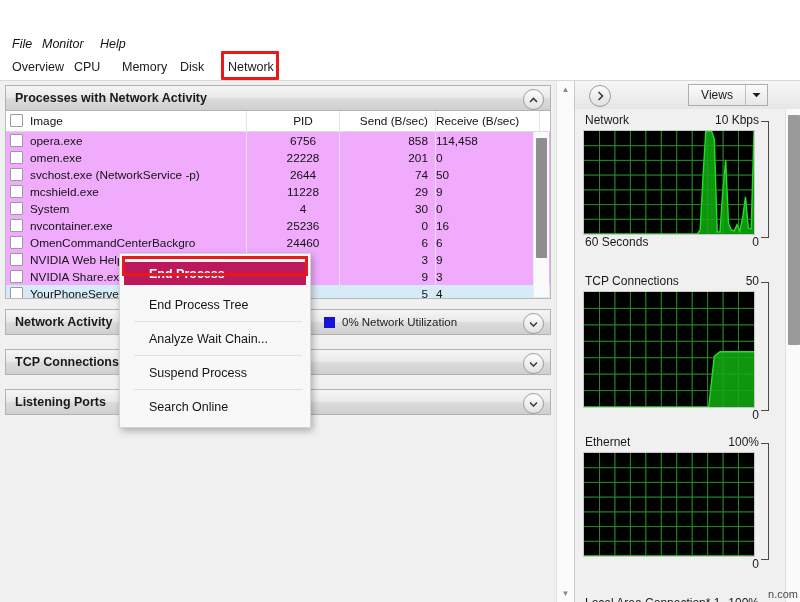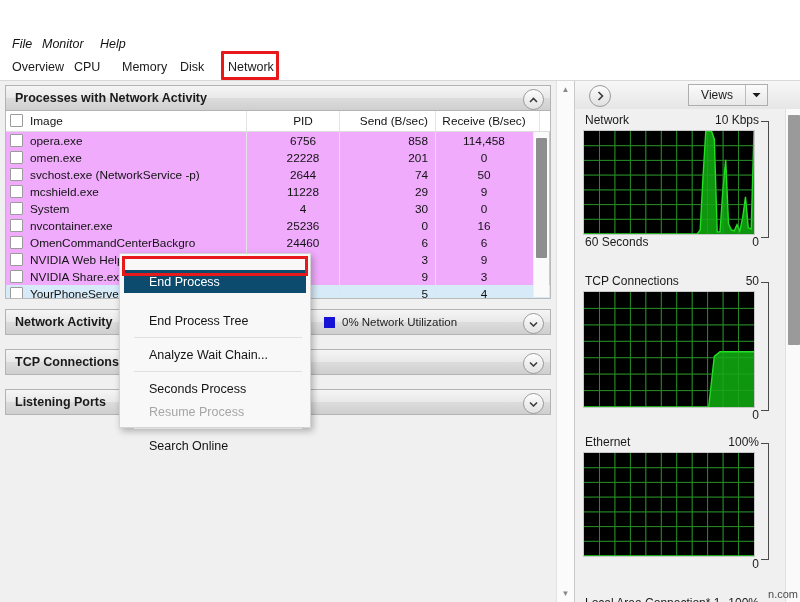--- a/index.html
+++ b/index.html
@@ -140,21 +140,21 @@
   table.proc thead th {
     border-bottom: 1px solid #dcdcdc;
     height: 20px;
     background: #fff;
   }
   table.proc th.c-img, table.proc td.c-img { width: 236px; text-align: left; padding-left: 4px; }
   table.proc th.c-pid, table.proc td.c-pid { width: 72px;  text-align: center; padding-left: 20px;
                                              border-left: 1px solid #e4e4e4; }
   table.proc th.c-send, table.proc td.c-send { width: 88px; text-align: right; padding-right: 7px;
                                              border-left: 1px solid #e4e4e4; }
-  table.proc th.c-recv, table.proc td.c-recv { width: 96px; text-align: center; padding-right: 7px;
+  table.proc th.c-recv, table.proc td.c-recv { width: 96px; text-align: left; padding-right: 7px;
                                              border-left: 1px solid #e4e4e4; }
   table.proc th.c-tot,  table.proc td.c-tot  { width: 90px; text-align: right; padding-right: 8px;
                                              border-left: 1px solid #e4e4e4; }
   .cbx {
     display: inline-block; width: 11px; height: 11px;
     border: 1px solid #9b9b9b; background: #fff;
     border-radius: 1px; vertical-align: -2px; margin-right: 7px;
   }
   tr.sel td { background: #d6eaf8; }
 
@@ -277,22 +277,22 @@
     z-index: 50;
   }
   .ctx-item {
     position: relative; height: 23px;
     display: flex; align-items: center;
     font-size: 12.5px; color: #141414;
     padding-left: 29px;
   }
   .ctx-item.disabled { color: #a6a6a6; }
   .ctx-item.highlight {
-    background: #0c4a6e; color: #ffffff;
-    margin: 16px 4px; padding-left: 25px;
+    background: #be185d; color: #ffffff;
+    margin: 8px 4px; padding-left: 25px; font-weight: bold;
   }
   .ctx-sep {
     height: 1px; background: #e0e0e0; margin: 5px 8px 5px 14px;
   }
   .ctx-highlight-box {
     position: absolute; left: 122px; top: 256px;
     width: 186px; height: 20px;
     border: 3px solid #e8191b; box-sizing: border-box;
     z-index: 60; pointer-events: none;
   }
@@ -648,21 +648,20 @@
     </div>
 
   </div>
 
   <div class="ctxmenu" id="ctxmenu">
       <div class="ctx-item highlight">End Process</div>
       <div class="ctx-item">End Process Tree</div>
       <div class="ctx-sep"></div>
       <div class="ctx-item">Analyze Wait Chain...</div>
       <div class="ctx-sep"></div>
-      <div class="ctx-item">Seconds Process</div>
-      <div class="ctx-item disabled">Resume Process</div>
+      <div class="ctx-item">Suspend Process</div>
       <div class="ctx-sep"></div>
       <div class="ctx-item">Search Online</div>
     </div>
   <div class="ctx-highlight-box"></div>
 
   <span class="watermark">n.com</span>
 </div>
 
 </body></html>

